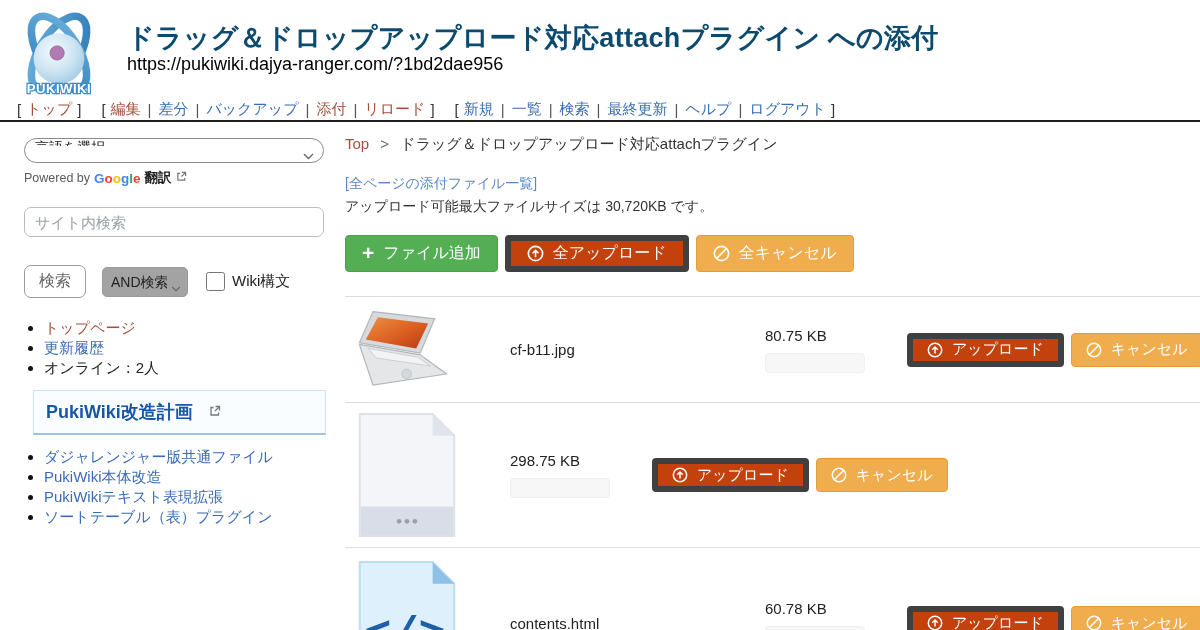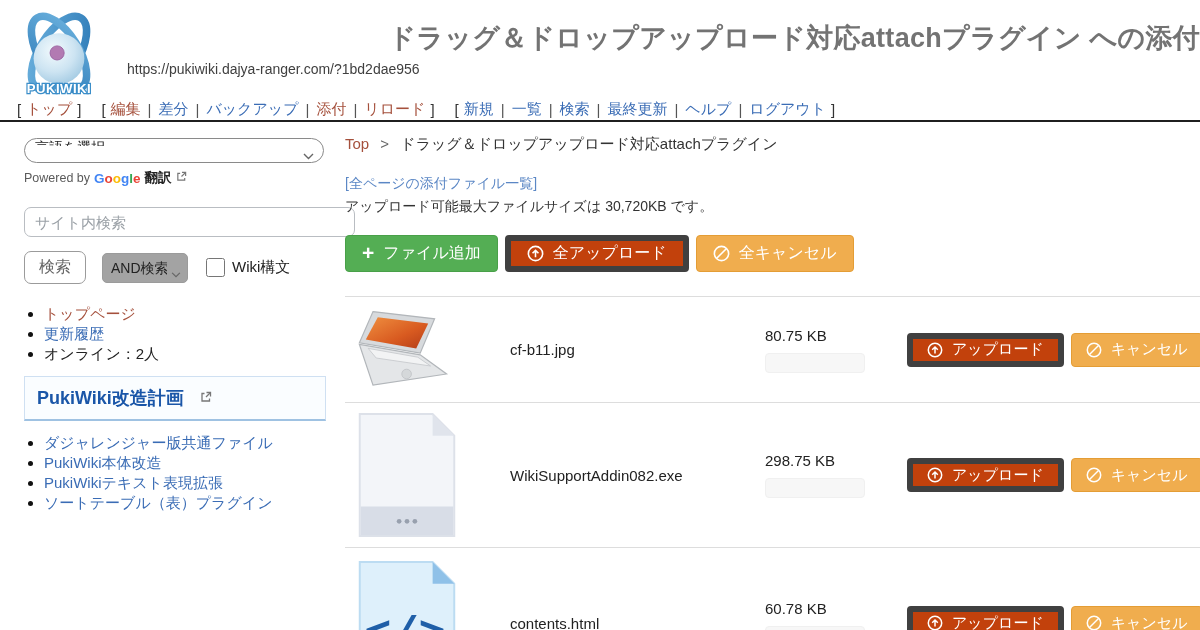--- a/index.html
+++ b/index.html
@@ -9,22 +9,22 @@
     font-family:"Liberation Sans","DejaVu Sans",sans-serif; color:#333;
   }
   a { text-decoration:none; cursor:pointer; }
   .link-blue { color:#3a6cb5; }
   .link-visited { color:#a5503c; }
 
   
   .header { position:relative; height:96px; }
   .logo-main { position:absolute; left:12px; top:4px; }
   .header-text { margin-left:127px; padding-top:22px; }
-  .page-title { font-size:27px; font-weight:bold; color:#737373; letter-spacing:0.3px; line-height:1.2;text-align:right; }
-  .page-url { display:inline-block; font-size:14px; color:#404040; margin-top:7px; }
+  .page-title { font-size:27px; font-weight:bold; color:#0c4a6e; letter-spacing:0.3px; line-height:1.2; }
+  .page-url { display:inline-block; font-size:18px; color:#000000; }
 
   
   .navbar {
     height:26px; padding:2px 12px 0 12px; border-bottom:2px solid #1f1f1f;
     font-size:15px; display:flex; align-items:center; white-space:nowrap;
   }
   .navbar .bk { color:#333; margin:0 5px; }
   .navbar .sep { color:#555; margin:0 7px; }
   .navbar .gap { width:10px; }
   .navbar a { display:inline-block; }
@@ -47,22 +47,22 @@
     appearance:none; -webkit-appearance:none;
   }
   .select-wrap .chev { position:absolute; right:10px; top:8px; pointer-events:none; }
 
   .powered { font-size:12.5px; color:#5a5a5a; margin-bottom:20px; display:flex; align-items:center; gap:4px; }
   .glogo { font-weight:bold; font-size:13.5px; letter-spacing:0; }
   .gl-b { color:#4285F4; } .gl-r { color:#EA4335; } .gl-y { color:#FBBC05; } .gl-g { color:#34A853; }
   .trans { color:#222; font-weight:bold; font-size:13.5px; }
 
   .search-input {
-    width:331px; height:30px; border:1px solid #b9bdc2; border-radius:7px;
-    font-size:15px; padding:0 10px; color:#222; margin-bottom:14px; background:#fff;
+    width:300px; height:30px; border:1px solid #b9bdc2; border-radius:7px;
+    font-size:15px; padding:0 10px; color:#222; margin-bottom:28px; background:#fff;
   }
   .search-input::placeholder { color:#9aa0a6; }
 
   .search-row { display:flex; align-items:center; margin-bottom:22px; }
   .search-btn {
     width:62px; height:33px; background:#fff; border:1px solid #9b9b9b; border-radius:7px;
     font-size:16px; color:#666; cursor:pointer;
   }
   .and-wrap { position:relative; margin-left:16px; }
   .and-select {
@@ -72,21 +72,21 @@
   }
   .and-wrap .chev { position:absolute; right:7px; top:11px; pointer-events:none; }
   .wiki-check { width:19px; height:19px; margin-left:18px; }
   .wiki-label { font-size:15px; color:#222; margin-left:7px; }
 
   .side-list { list-style:disc; padding-left:20px; font-size:15px; line-height:1.12; }
   .side-list li { margin-bottom:3px; color:#111; }
   .side-list .plain { color:#222; }
 
   .side-heading-box {
-    margin:14px 2px 14px 0; border:1px solid #cfe0f2; border-bottom:2px solid #9fc2e2;
+    margin:14px 2px 14px 9px; border:1px solid #cfe0f2; border-bottom:2px solid #9fc2e2;
     background:#fafdff; padding:9px 12px; display:flex; align-items:center; gap:16px;
   }
   .side-heading { font-size:18px; font-weight:bold; color:#1a56a8; }
 
   
   .breadcrumb { font-size:15px; color:#444; margin-bottom:20px; }
   .breadcrumb .sep { color:#666; margin:0 7px; }
   .breadcrumb .current { color:#333; }
 
   .attach-list-link { display:inline-block; font-size:14px; color:#5b87c5; margin-bottom:5px; }
@@ -344,21 +344,20 @@
         <div class="col-icon">
           <svg class="icon-svg" width="100" height="126" viewBox="0 0 100 128">
             <path d="M2 2 H76 L98 24 V126 H2 Z" fill="#f3f5f9" stroke="#dde1e9" stroke-width="2"></path>
             <path d="M76 2 L98 24 H76 Z" fill="#e0e4ec"></path>
             <rect x="3" y="96" width="94" height="29" fill="#d8dde7"></rect>
             <circle cx="42" cy="111" r="2.4" fill="#98a0ae"></circle>
             <circle cx="50" cy="111" r="2.4" fill="#98a0ae"></circle>
             <circle cx="58" cy="111" r="2.4" fill="#98a0ae"></circle>
           </svg>
         </div>
-        <div class="col-name">WikiSupportAddin082.exe</div>
         <div class="col-size">
           <div class="size-label">298.75 KB</div>
           <div class="progress"></div>
         </div>
         <div class="col-buttons">
           <button class="btn btn-blue btn-row">
             <span>
               <svg class="icon-svg" width="16" height="16" viewBox="0 0 16 16">
                   <circle cx="8" cy="8" r="6.7" fill="none" stroke="#fff" stroke-width="1.5"></circle>
                   <path d="M8 11.6 V5.2 M5.2 7.8 L8 5 L10.8 7.8" fill="none" stroke="#fff" stroke-width="1.5"></path>

